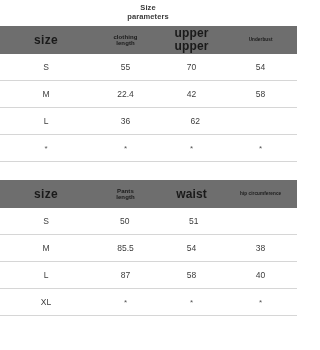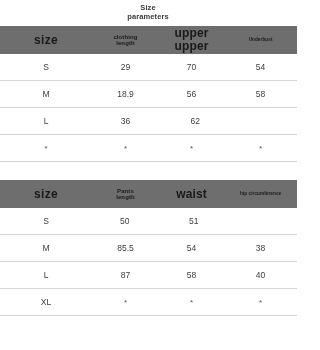--- a/index.html
+++ b/index.html
@@ -140,28 +140,28 @@
       <div class="th th-c">
         <span class="sub">upper</span>
         <span class="sub">upper</span>
       </div>
       <div class="th th-d">Underbust</div>
     </div>
 
     <div class="table-body">
       <div class="trow">
         <div class="td td-a">S</div>
-        <div class="td td-b">29</div>
+        <div class="td td-b">55</div>
         <div class="td td-c">70</div>
         <div class="td td-d">54</div>
       </div>
       <div class="trow">
         <div class="td td-a">M</div>
-        <div class="td td-b">18.9</div>
-        <div class="td td-c">56</div>
+        <div class="td td-b">22.4</div>
+        <div class="td td-c">42</div>
         <div class="td td-d">58</div>
       </div>
       <div class="trow">
         <div class="td td-a">L</div>
         <div class="td td-b">36</div>
         <div class="td td-d">62</div>
       </div>
       <div class="trow">
         <div class="td td-a placeholder">*</div>
         <div class="td td-b placeholder">*</div>

